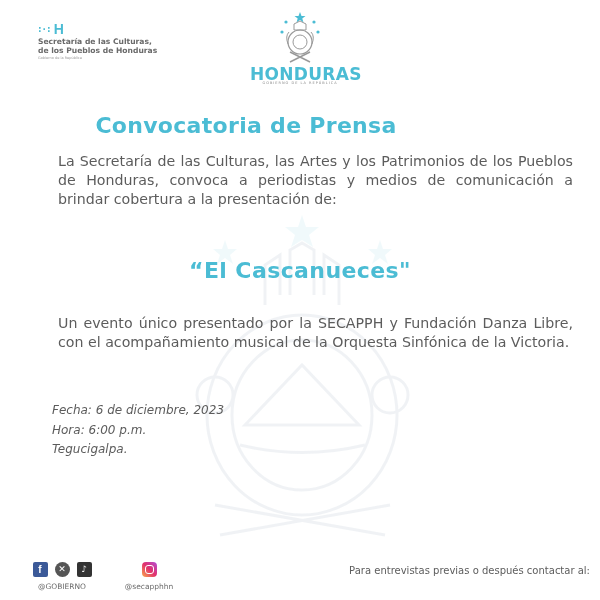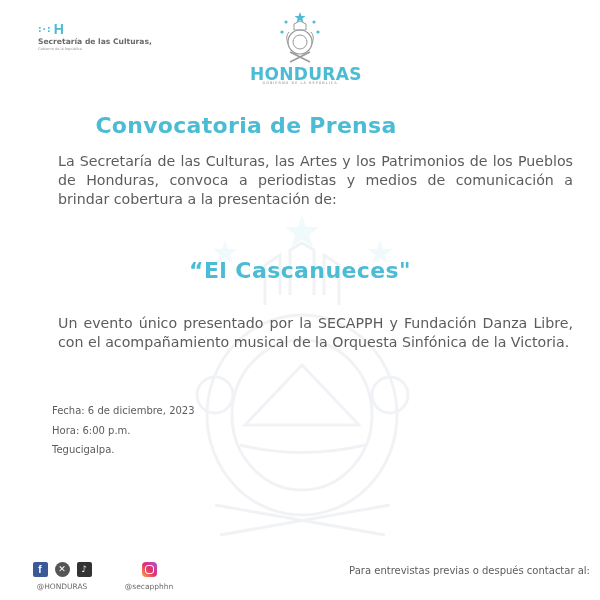--- a/index.html
+++ b/index.html
@@ -21,21 +21,21 @@
     .hn-logo .gov { font-size: 3.5px; color: #888; letter-spacing: 1px; }
 
     .title { position: absolute; left: 0; width: 492px; top: 113px; text-align: center; color: #4bbcd4; font-size: 22px; font-weight: bold; font-family: "DejaVu Sans", sans-serif; letter-spacing: 0.3px; }
 
     .para { position: absolute; left: 58px; width: 515px; font-size: 14.2px; line-height: 19px; text-align: justify; text-align-last: left; color: #5c5c5c; font-family: "DejaVu Sans", sans-serif; }
     .para1 { top: 152px; }
     .para2 { top: 314px; }
 
     .event { position: absolute; left: 0; width: 600px; top: 258px; text-align: center; color: #4bbcd4; font-size: 22px; font-weight: bold; font-family: "DejaVu Sans", sans-serif; letter-spacing: 0.4px; }
 
-    .details { position: absolute; left: 52px; top: 401px; font-size: 10px; line-height: 19.5px; color: #5c5c5c; }
+    .details { position: absolute; left: 52px; top: 401px; font-size: 12px; line-height: 19.5px; color: #5c5c5c; font-style: italic; }
 
     .social { position: absolute; left: 26px; top: 561px; display: flex; gap: 0; }
     .social .group { display: flex; flex-direction: column; align-items: center; }
     .social .icons { display: flex; gap: 7px; height: 16px; align-items: center; }
     .social .handle { font-size: 7.5px; color: #6a6a6a; margin-top: 5px; }
     .g1 { width: 72px; }
     .g2 { width: 90px; margin-left: 6px; justify-content: space-between; }
     .ico { width: 15px; height: 15px; display: inline-flex; align-items: center; justify-content: center; font-size: 10px; font-weight: bold; color: #fff; border-radius: 2px; }
     .ico.fb { background: #3b5998; font-family: "Liberation Sans", sans-serif; }
     .ico.x { background: #555; border-radius: 50%; font-size: 9px; }
@@ -63,20 +63,21 @@
   <circle cx="205" cy="200" r="18"></circle>
 </svg>
 
 <div class="sec-logo">
   <div class="mark">
     <span class="dots">:·:</span>
     <span class="h">H</span>
   </div>
   <div class="name">
     <div>Secretaría de las Culturas,</div>
+    <div>de los Pueblos de Honduras</div>
   </div>
   <div class="sub">Gobierno de la República</div>
 </div>
 
 <div class="hn-logo">
   <svg width="50" height="55" viewBox="0 0 50 55">
     <polygon points="25,2 26.5,6 30.5,6 27.3,8.5 28.5,12.5 25,10 21.5,12.5 22.7,8.5 19.5,6 23.5,6" fill="#4bbcd4"></polygon>
     <circle cx="11" cy="12" r="1.6" fill="#4bbcd4"></circle>
     <circle cx="39" cy="12" r="1.6" fill="#4bbcd4"></circle>
     <circle cx="7" cy="22" r="1.6" fill="#4bbcd4"></circle>
@@ -105,21 +106,21 @@
   <div>Tegucigalpa.</div>
 </div>
 
 <div class="social">
   <div class="group g1">
     <div class="icons">
       <span class="ico fb">f</span>
       <span class="ico x">✕</span>
       <span class="ico tt">♪</span>
     </div>
-    <div class="handle">@HONDURAS</div>
+    <div class="handle">@GOBIERNO</div>
   </div>
   <div class="group g2">
     <div class="icons">
       <span class="ico ig">
           <span></span>
         </span>
     </div>
     <div class="handle">@secapphhn</div>
   </div>
 </div>

